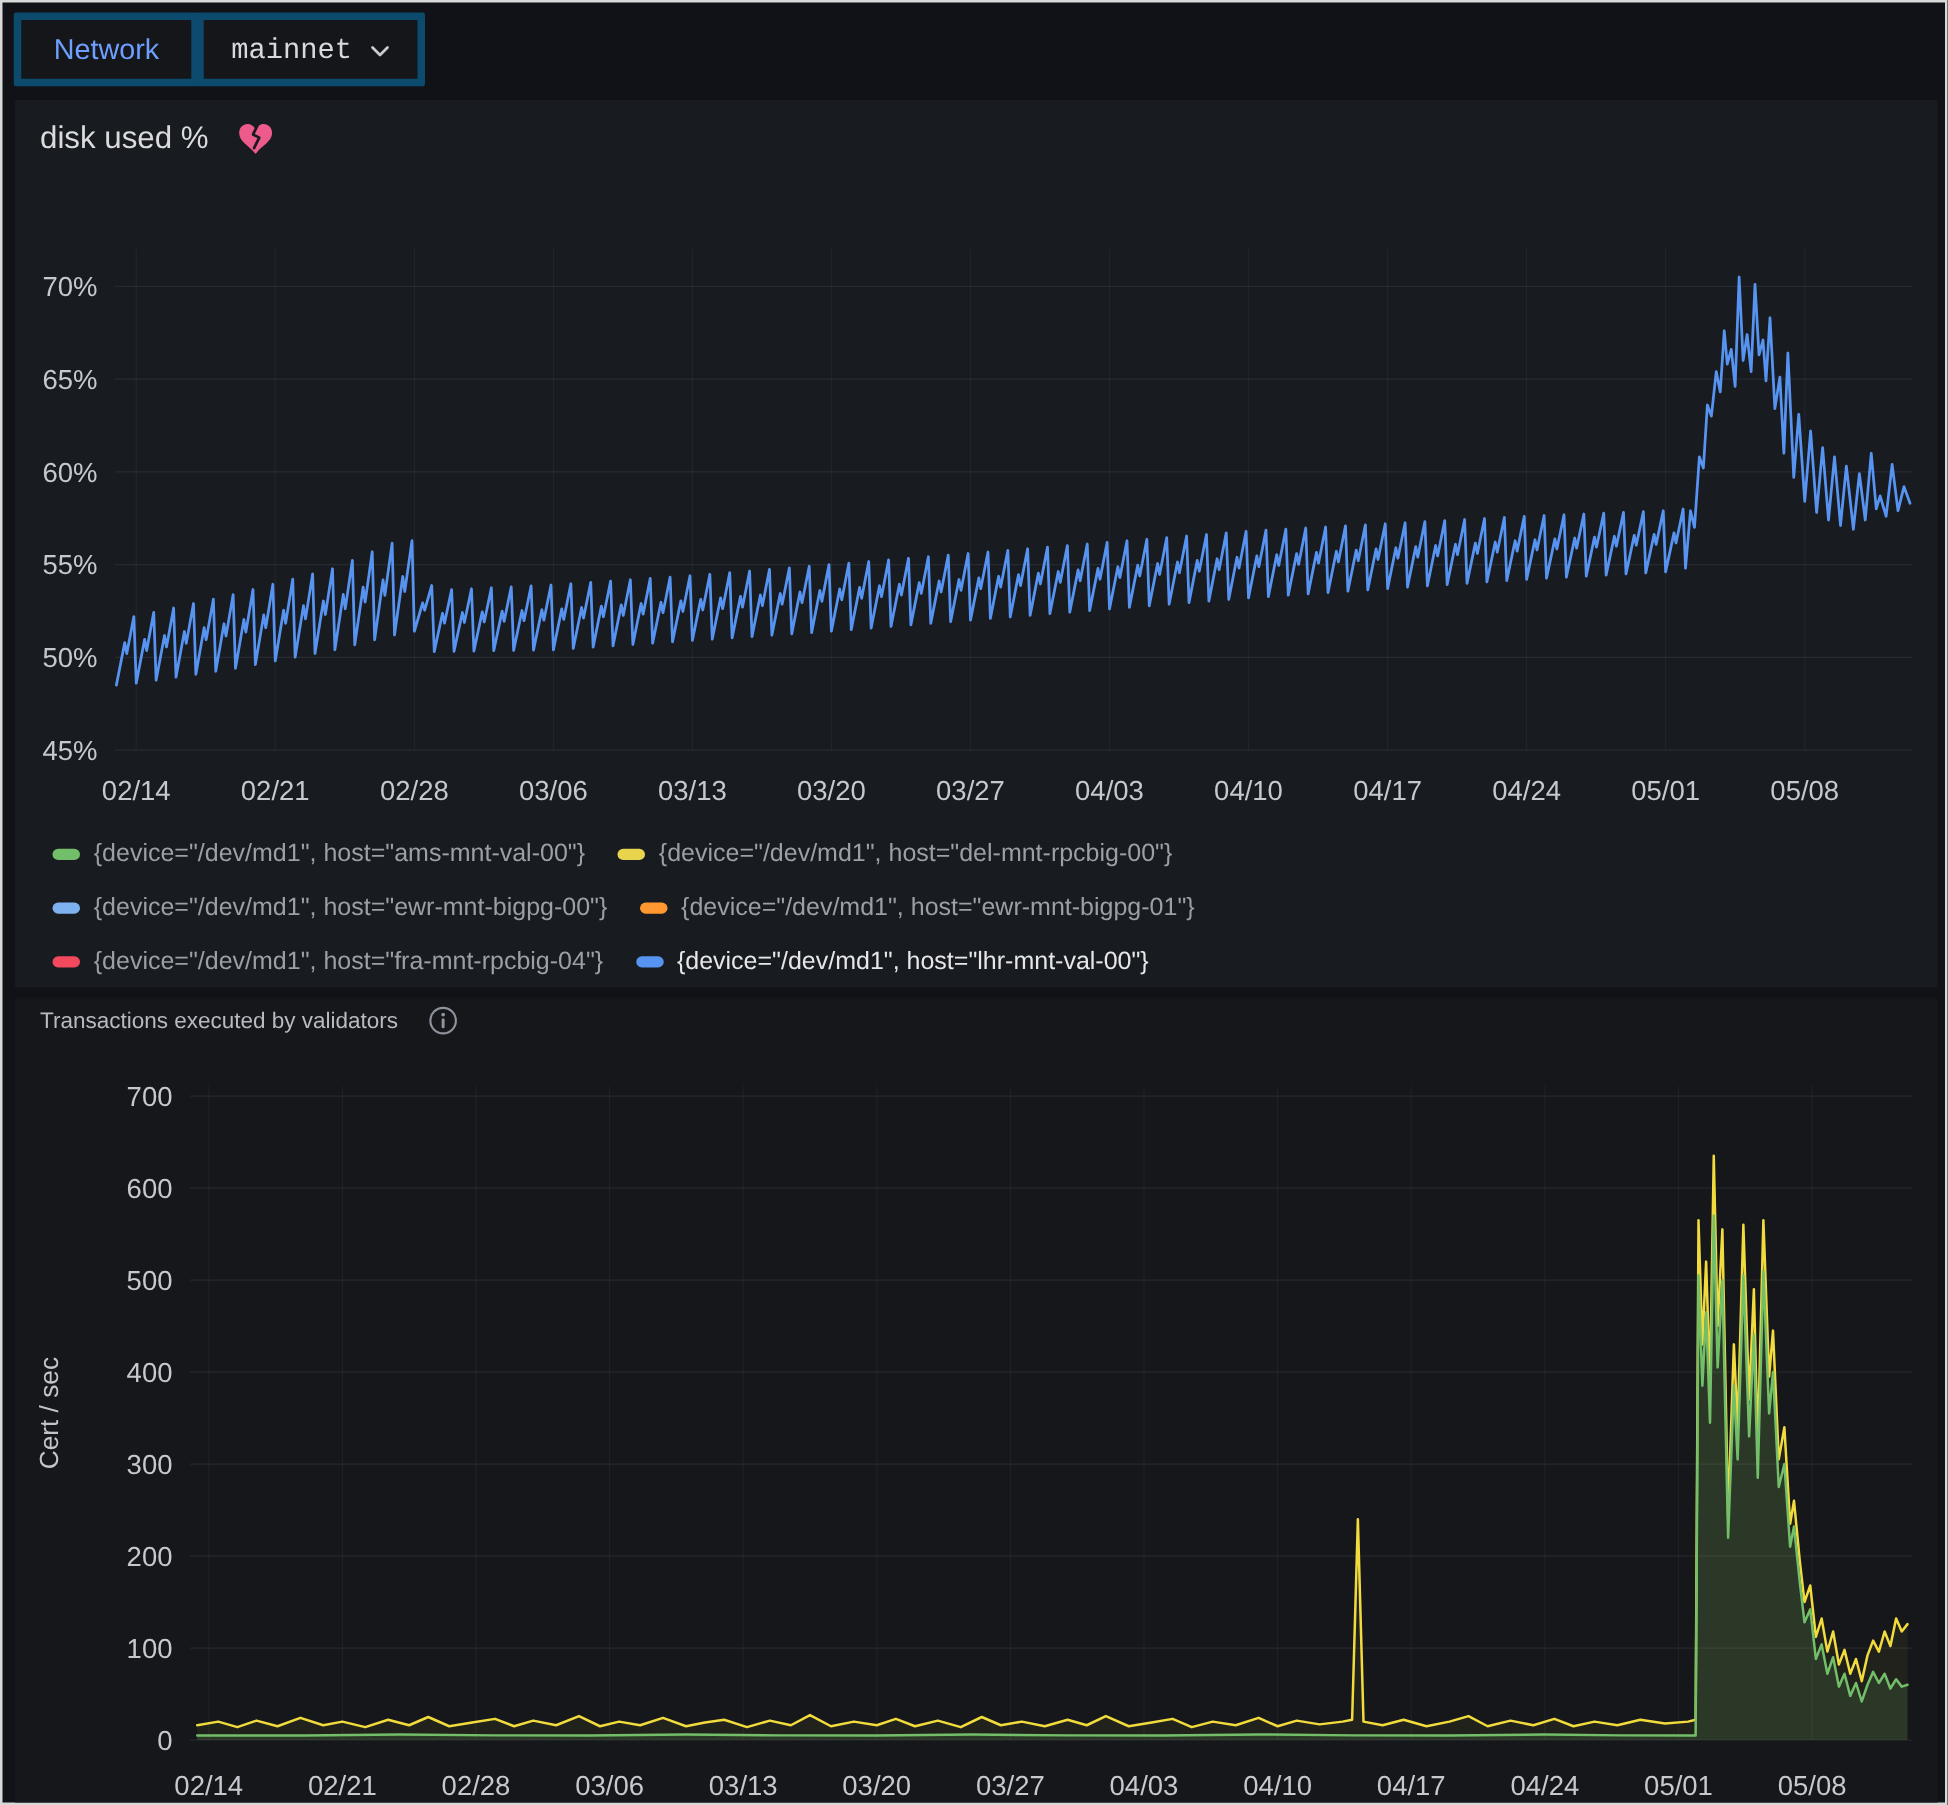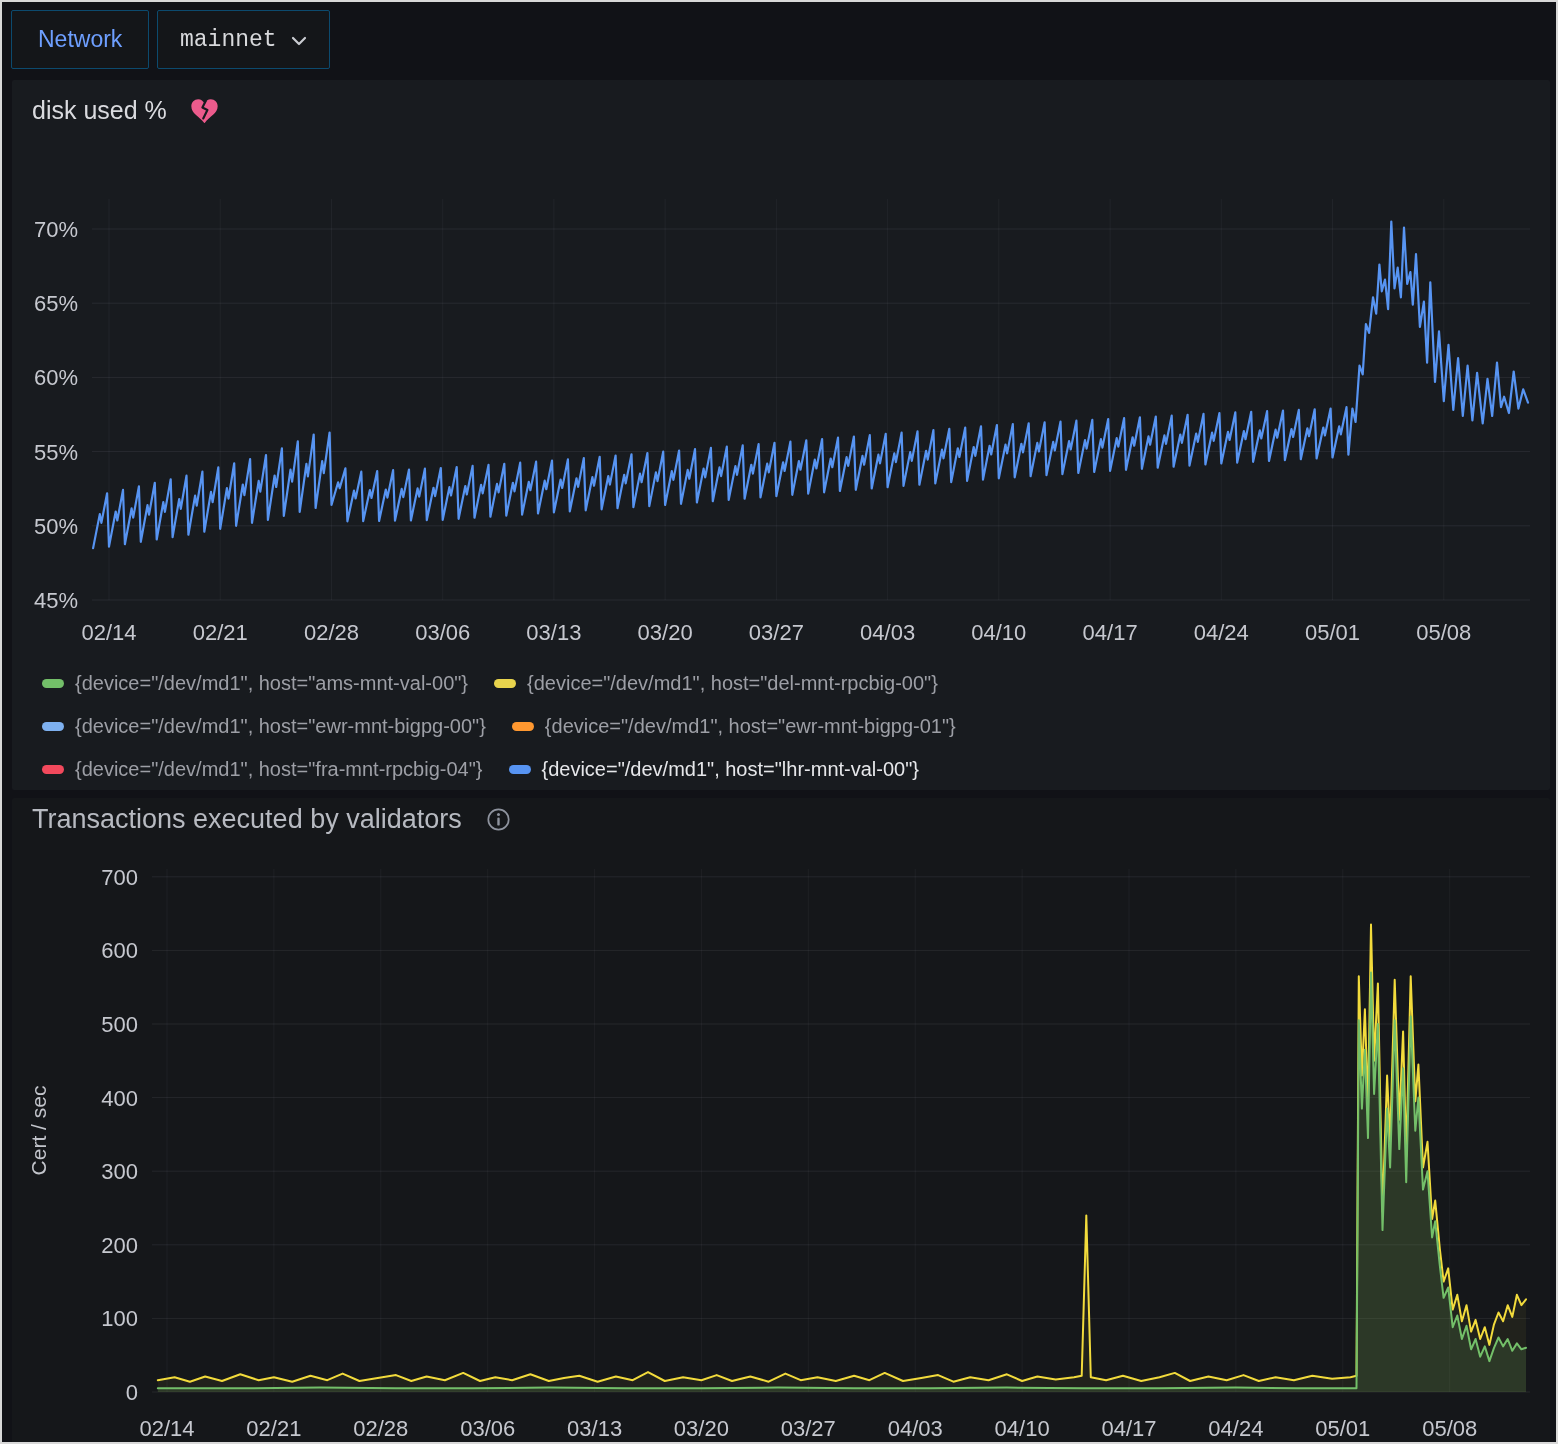--- a/index.html
+++ b/index.html
@@ -9,40 +9,40 @@
     background:#111217;
     border:2px solid #d8d8d8;
     font-family:"Liberation Sans","DejaVu Sans",sans-serif;
     overflow:hidden;
   }
   
   .topbar { position:absolute; left:0; top:0; width:100%; height:72px; }
   .varbox {
     position:absolute; top:8px; height:59px;
     display:flex; align-items:center;
-    background:#141619; border:1px solid #0c4a6e; border-radius:2px;
+    background:#141619; border:6px solid #0c4a6e; border-radius:2px;
     font-size:23px; font-weight:500;
   }
   .varbox.label { left:9px; padding:0 26px; color:#6E9FFF; }
   .varbox.value { left:155px; padding:0 22px; color:#D8D9DC; cursor:pointer;font-family:Liberation Mono, monospace; }
   .chev { margin-left:14px; display:inline-block; }
   
   .panel {
     position:absolute; left:10px; width:1538px;
     border-radius:2px; overflow:hidden;
   }
   #panel-disk { top:78px; height:710px; background:#181B1F; }
   #panel-tx   { top:796px; height:646px; background:#15171A; }
   .panel-title {
     position:absolute; z-index:3; display:flex; align-items:center;
     cursor:pointer;
     text-align:center;
   }
   #panel-disk .panel-title { left:20px; top:16px; font-size:25px; font-weight:500; color:#DADBDF; }
-  #panel-tx   .panel-title { left:20px; top:6px;  font-size:27px; font-weight:500; color:#B7BAC1; }
+  #panel-tx   .panel-title { left:20px; top:6px;  font-size:18px; font-weight:500; color:#B7BAC1; }
   .title-icon { margin-left:24px; display:inline-flex; }
   svg.chart { position:absolute; left:0; top:0; z-index:1; }
   svg.chart text { font-family:"Liberation Sans","DejaVu Sans",sans-serif; fill:#C6C8CF; font-size:22px; }
   svg.chart text.axis-title { font-size:21px; fill:#C2C4CB; }
   
   .legend {
     position:absolute; left:30px; top:592px; width:1280px; z-index:3;
     display:flex; flex-wrap:wrap; column-gap:26px; row-gap:20px;
   }
   .legend-item { display:flex; align-items:center; cursor:pointer; font-size:20px; color:#9D9FA6; white-space:nowrap; }

